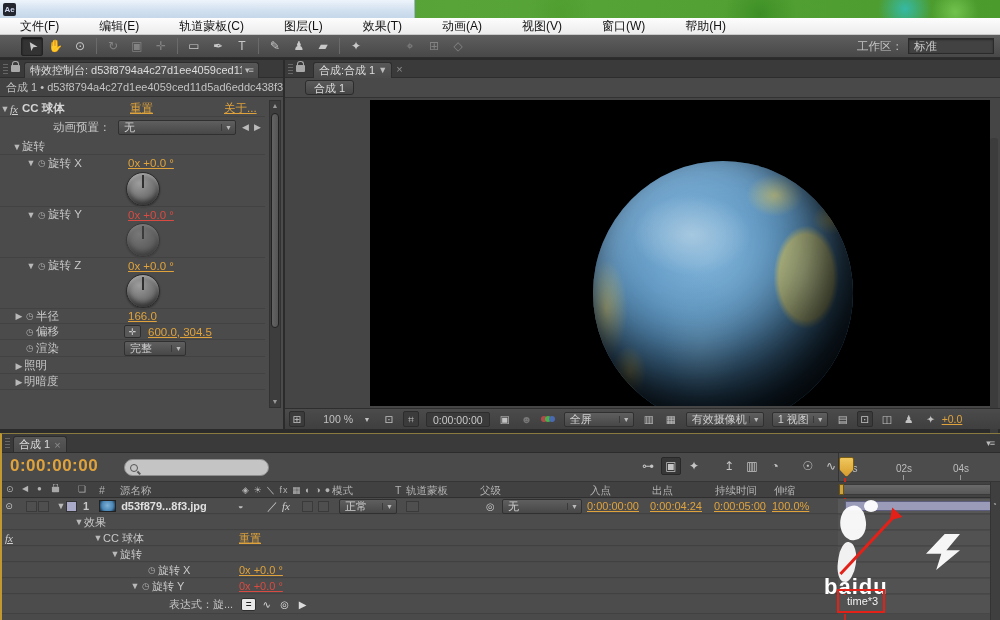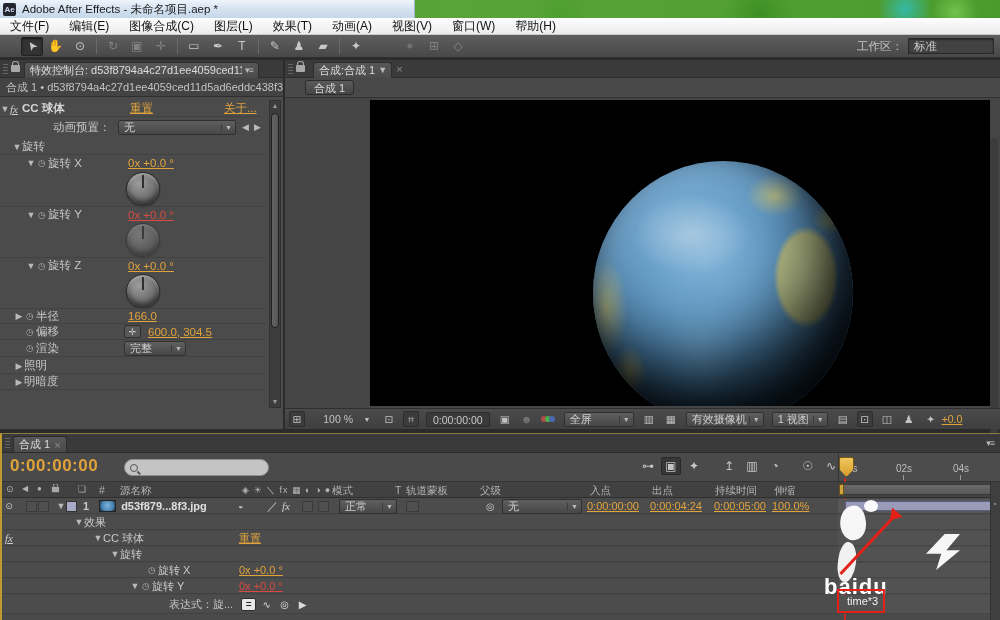--- a/index.html
+++ b/index.html
@@ -16,21 +16,21 @@
       radial-gradient(circle 34px at 560px 12px, #4f9e2f 0%, rgba(79,158,47,0) 90%),
       linear-gradient(90deg,#4e9a2e,#58a439 45%,#52a034 75%,#4a9a2c); }
   #titlebar { position:absolute; left:0; top:0; width:415px; height:18px;
     background:linear-gradient(#eef4fb,#d3e1f0 55%,#c5d7ea); border-right:1px solid #9fb6cd;
     display:flex; align-items:center; padding-left:3px; }
   #titlebar .appicon { width:13px; height:13px; background:#23262e; color:#cfd6f0; font-size:8px; font-weight:bold;
     display:flex; align-items:center; justify-content:center; border-radius:2px; margin-right:6px; }
   #titlebar .title { color:#1c1c1c; font-size:11.5px; }
   #menubar { position:absolute; left:0; top:18px; width:1000px; height:17px;
     background:linear-gradient(#fdfdfd,#ececec); border-bottom:1px solid #c9c9c9; display:flex; align-items:center; }
-  #menubar .mi { color:#111; font-size:12px; padding:0 10px; cursor:default; }
+  #menubar .mi { color:#111; font-size:12px; padding:0 20px; cursor:default; }
   #toolbar { position:absolute; left:0; top:35px; width:1000px; height:23px;
     background:linear-gradient(#5e5e5e,#484848); border-bottom:1px solid #2e2e2e; display:flex; align-items:center; }
   .tool { width:22px; height:19px; margin:0 1px; display:flex; align-items:center; justify-content:center;
     color:#c9c9c9; font-size:12px; border-radius:2px; }
   .tool.sel { background:#333; border:1px solid #222; box-shadow:inset 0 1px 2px rgba(0,0,0,.6); }
   .tool.dim { opacity:.4; }
   .tsep { width:1px; height:16px; background:#3a3a3a; border-right:1px solid #6a6a6a; margin:0 4px; }
   #workspace { position:absolute; right:6px; top:38px; display:flex; align-items:center; }
   #workspace .lbl { font-size:11.5px; color:#c4c4c4; margin-right:5px; }
   #workspace .box { width:86px; height:16px; background:#424242; border:1px solid #2a2a2a;
@@ -157,26 +157,25 @@
   #anno-box span { position:absolute; left:8px; top:4px; color:#f2f2f2; font-size:11px; }
 </style>
 </head>
 <body>
 
 <div id="screen">
 
   <div id="wallpaper"></div>
   <div id="titlebar">
     <span class="appicon">Ae</span>
-    <span class="title">Adobe After Effects - 未命名项目.aep *</span>
   </div>
   <div id="menubar">
     <span class="mi">文件(F)</span>
     <span class="mi">编辑(E)</span>
-    <span class="mi">图像合成(C)</span>
+    <span class="mi">轨道蒙板(C)</span>
     <span class="mi">图层(L)</span>
     <span class="mi">效果(T)</span>
     <span class="mi">动画(A)</span>
     <span class="mi">视图(V)</span>
     <span class="mi">窗口(W)</span>
     <span class="mi">帮助(H)</span>
   </div>
   <div id="toolbar">
     <span style="width:20px"></span>
     <span class="tool sel">

